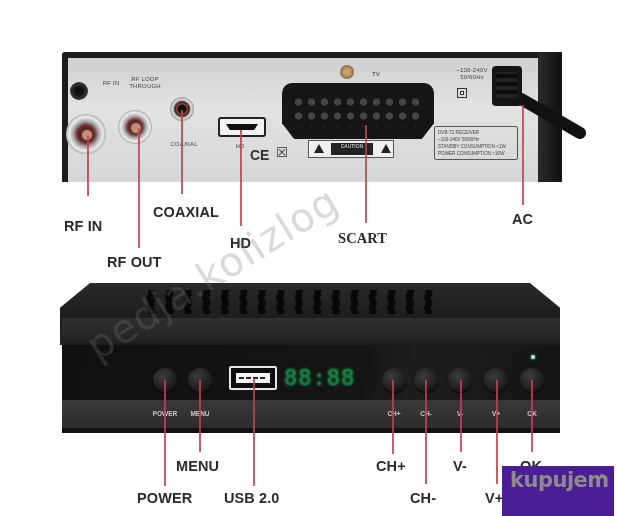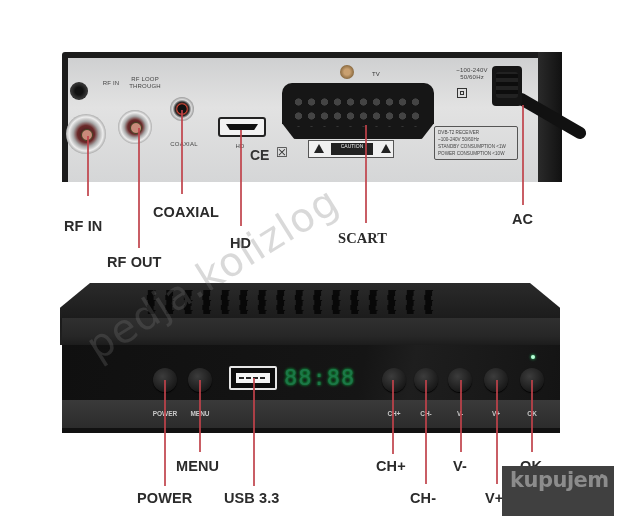--- a/index.html
+++ b/index.html
@@ -89,21 +89,21 @@
     .display { left: 284px; top: 365px; width: 86px; height: 26px; color: #1f8f55; font-family: "DejaVu Sans Mono", monospace;
       font-size: 22px; letter-spacing: 1px; line-height: 26px; text-shadow: 0 0 3px #0f5; opacity: .8; }
     .led { left: 531px; top: 355px; width: 4px; height: 4px; border-radius: 50%; background:#b8ffd8; box-shadow: 0 0 3px #3f8; }
 
     
     .watermark { position:absolute; left: 60px; top: 180px; font-size: 40px; color: rgba(120,120,120,.28);
       transform: rotate(-32deg); transform-origin: left top; white-space: nowrap; letter-spacing: 1px;
       font-family: "DejaVu Sans", sans-serif; }
 
     
-    .badge { position:absolute; left: 502px; top: 466px; width: 112px; height: 50px; background: #404040; text-decoration: underline; }
+    .badge { position:absolute; left: 502px; top: 466px; width: 112px; height: 50px; background: #4c1d95; text-decoration: underline; }
     .badge .l1, .badge .l2 { position:absolute; left: 8px; font-weight: bold; color: #8c8c8c; font-size: 21px; letter-spacing: -0.5px;
       font-family: "DejaVu Sans", sans-serif; line-height: 20px; }
     .badge .l1 { top: 4px; }
     .badge .l2 { top: 23px; }
     .badge .reg { position:absolute; right: 10px; top: 8px; width: 4px; height: 4px; border-radius:50%; background:#8c8c8c; }
   </style>
 </head>
 <body>
 
 <div class="abs rear-frame"></div>
@@ -207,21 +207,21 @@
 <div class="line" style="left:199px;top:380px;height:72px;"></div>
 <div class="line" style="left:253px;top:378px;height:108px;"></div>
 <div class="line" style="left:392px;top:380px;height:74px;"></div>
 <div class="line" style="left:425px;top:380px;height:104px;"></div>
 <div class="line" style="left:460px;top:380px;height:72px;"></div>
 <div class="line" style="left:496px;top:380px;height:104px;"></div>
 <div class="line" style="left:531px;top:380px;height:72px;"></div>
 
 <div class="callout" style="left:176px;top:458px;">MENU</div>
 <div class="callout" style="left:137px;top:490px;">POWER</div>
-<div class="callout" style="left:224px;top:490px;">USB 3.3</div>
+<div class="callout" style="left:224px;top:490px;">USB 2.0</div>
 <div class="callout" style="left:376px;top:458px;">CH+</div>
 <div class="callout" style="left:410px;top:490px;">CH-</div>
 <div class="callout" style="left:453px;top:458px;">V-</div>
 <div class="callout" style="left:485px;top:490px;">V+</div>
 <div class="callout" style="left:520px;top:458px;">OK</div>
 
 <div class="watermark" style="left:78px;top:330px;">pedja.kolizlog</div>
 
 <div class="badge">
   <div class="l1">kupujem</div>

